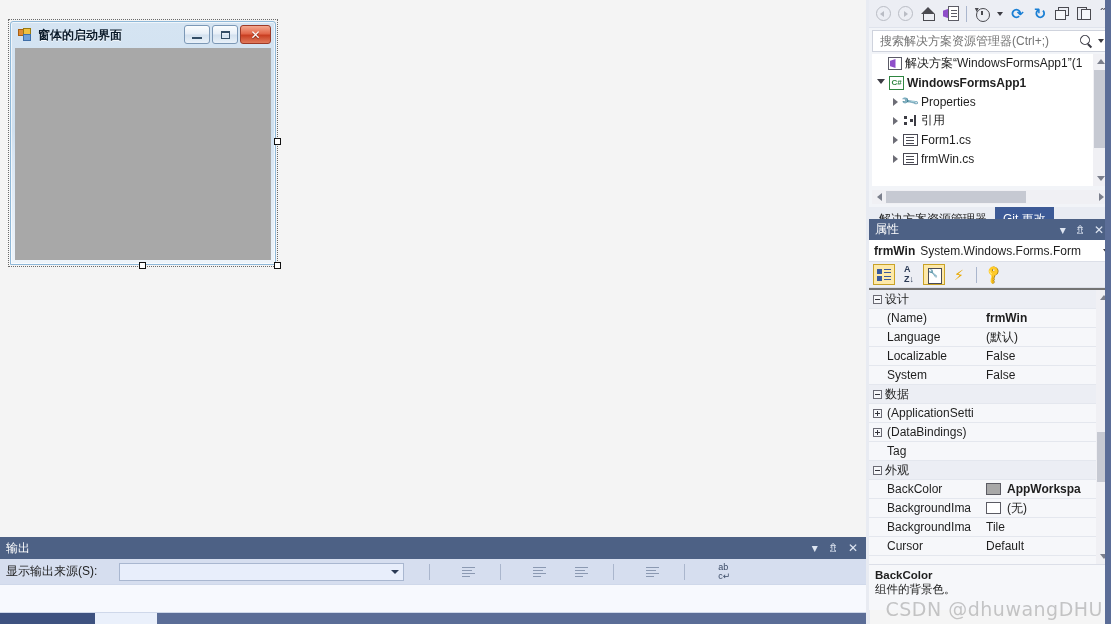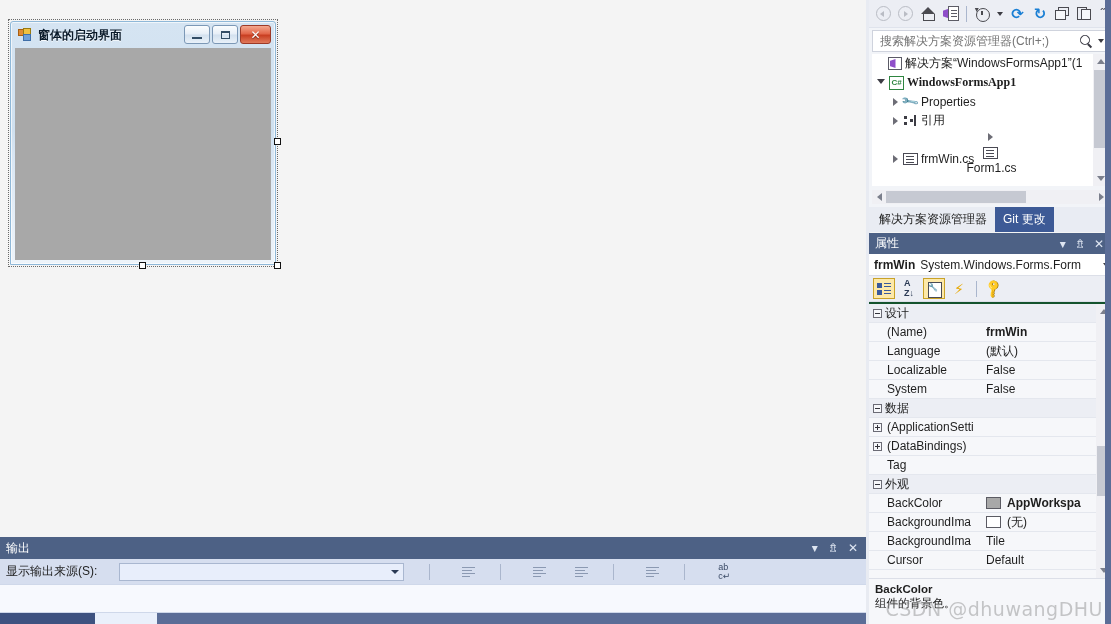--- a/index.html
+++ b/index.html
@@ -229,21 +229,21 @@
     height: 19px; display: flex; align-items: center;
     padding-left: 2px; white-space: nowrap; font-size: 12px;
   }
   .tr .exp {
     width: 14px; flex: 0 0 14px; display: flex; align-items: center; justify-content: center;
   }
   .tri { border-top: 4px solid transparent; border-bottom: 4px solid transparent; border-left: 5px solid #6d6d76; }
   .tri.open { border-left: 4px solid transparent; border-right: 4px solid transparent; border-top: 5px solid #3c3c44; margin-top: 2px; }
   .tic { width: 17px; flex: 0 0 17px; display: flex; align-items: center; justify-content: center; }
   .tlabel { padding-left: 2px; }
-  .tlabel.bold { font-weight: bold; font-family: Liberation Serif, serif; }
+  .tlabel.bold { font-weight: bold; }
 
   .ic-sln { width: 14px; height: 13px; position: relative; }
   .ic-sln i { position: absolute; }
   .ic-sln i:nth-child(1) { left: 0; top: 0; width: 14px; height: 13px; border: 1.4px solid #5b5b66; background: #fff; }
   .ic-sln i:nth-child(2) { left: 2px; top: 2px; width: 6px; height: 9px; background: #8f4fc9; clip-path: polygon(0 22%, 100% 0, 100% 100%, 0 78%); }
   .ic-cs {
     width: 15px; height: 14px; border: 1.4px solid #2e8540; background: #fff;
     display: flex; align-items: center; justify-content: center;
     font-size: 8px; color: #2e8540; font-weight: bold; line-height: 1;
   }
@@ -296,23 +296,23 @@
   }
   .se-tab {
     display: flex; align-items: center; padding: 0 8px; font-size: 12px;
     color: #1e1e1e;
   }
   .se-tab.active { background: #e9ecf3; color: #1e1e1e; }
   .se-tab.git { background: #3d5a96; color: #ffffff; }
 
   
   #props {
-    position: absolute; left: 869px; top: 233px;
+    position: absolute; left: 869px; top: 219px;
     width: 242px; height: 391px;
-    background: #14532d;
+    background: #737373;
   }
   .pr-header {
     height: 21px; background: #4d6185;
     display: flex; align-items: center; padding: 0 4px 0 6px;
     color: #fff; font-size: 12px;
   }
   .pr-title { flex: 1 1 auto; }
   .pr-hicons { display: flex; align-items: center; gap: 9px; padding-right: 3px; }
   .pr-hicons span { color: #dfe6f2; font-size: 12px; line-height: 1; }
   .pr-objrow {
@@ -590,21 +590,21 @@
         <span class="tic">
             <span class="ic-ref">
               <i></i>
               <i></i>
               <i></i>
               <i></i>
             </span>
           </span>
         <span class="tlabel">引用</span>
       </div>
-      <div class="tr" style="padding-left:16px;flex-direction:column;">
+      <div class="tr" style="padding-left:16px;">
         <span class="exp">
             <span class="tri"></span>
           </span>
         <span class="tic">
             <span class="ic-file">
               <i></i>
               <i></i>
               <i></i>
             </span>
           </span>

